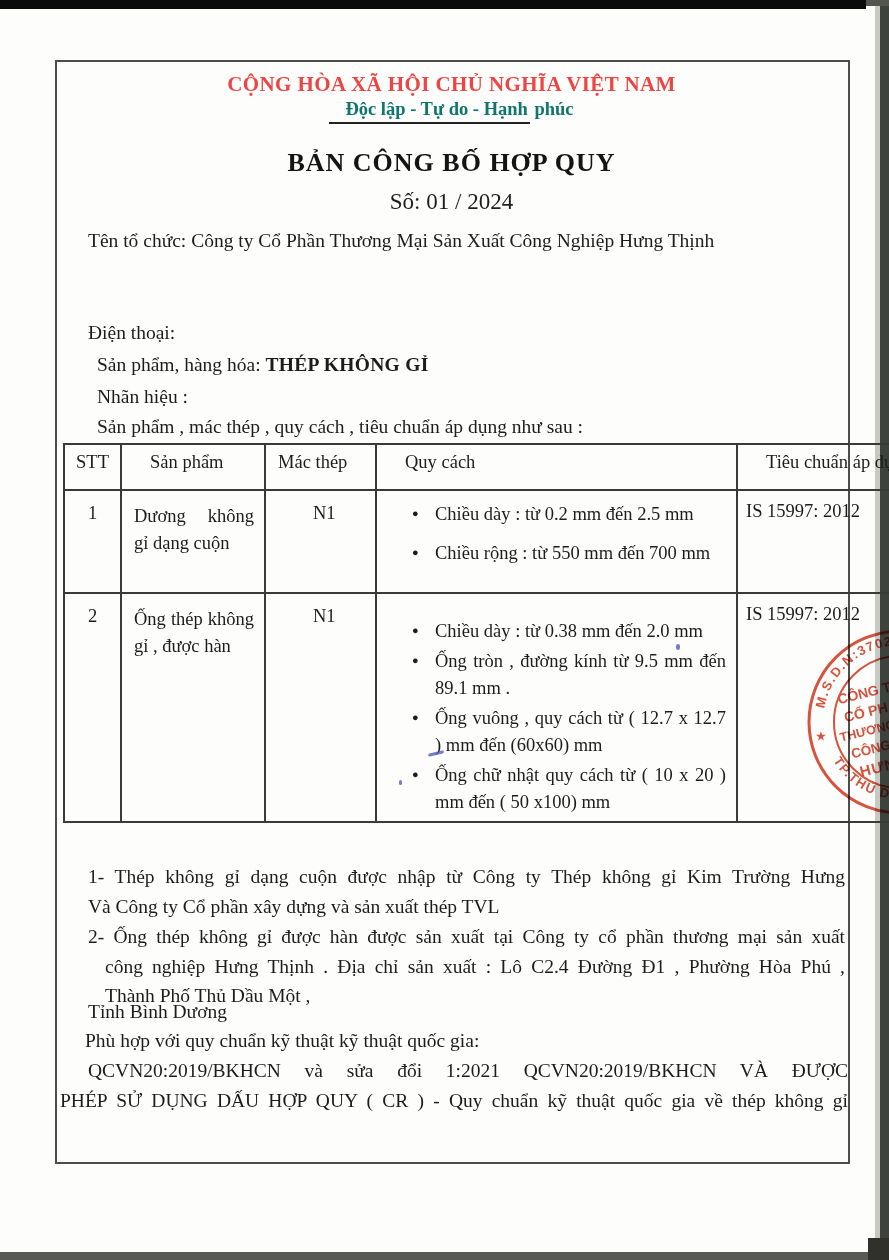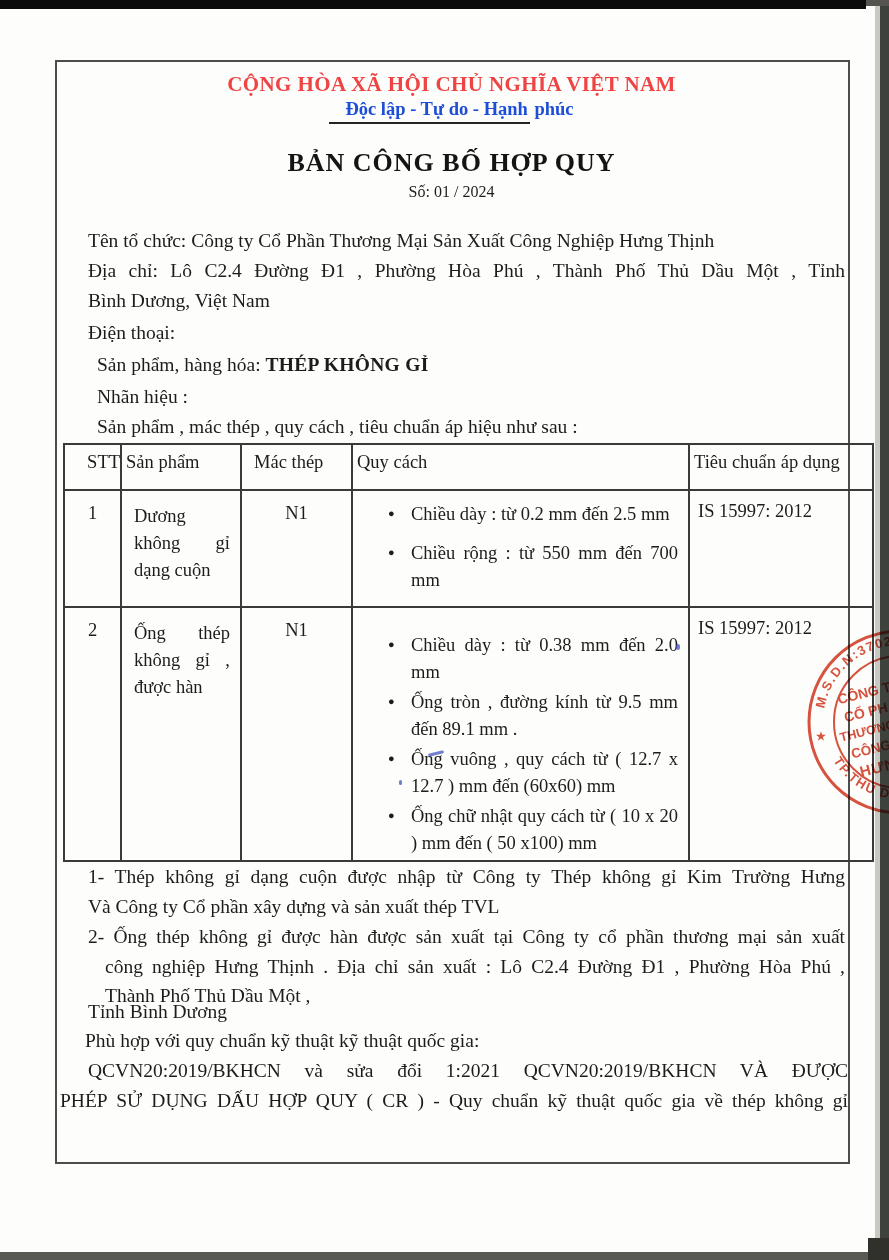--- a/index.html
+++ b/index.html
@@ -11,48 +11,48 @@
   .bar-bottom{position:absolute;left:0;top:1252px;width:889px;height:8px;background:#5a5a54;}
   .bar-bottom-corner{position:absolute;left:868px;top:1238px;width:21px;height:22px;background:#31312c;}
   .bar-right{position:absolute;left:880px;top:6px;width:9px;height:1248px;background:#3e423d;}
   .bar-right-soft{position:absolute;left:875px;top:6px;width:5px;height:1248px;background:#c9c9c4;}
   
   .frame{position:absolute;left:55px;top:60px;width:791px;height:1100px;border:2px solid #4d4d4b;}
   
   .abs{position:absolute;}
   .center-band{left:55px;width:793px;text-align:center;}
   .nat-title{top:72px;font-size:21px;font-weight:bold;letter-spacing:.4px;color:#ef4444;}
-  .motto{top:99px;font-size:18.5px;font-weight:bold;color:#1d4ed8;}
+  .motto{top:99px;font-size:18.5px;font-weight:bold;color:#0f766e;}
   .motto .u{border-bottom:2.5px solid #242424;padding:0 2px 3px 16px;}
   .doc-title{top:148px;font-size:26px;font-weight:bold;letter-spacing:1px;color:#141414;}
-  .doc-number{top:183px;font-size:16px;}
+  .doc-number{top:189px;font-size:23px;}
   
   .bodyline{font-size:19.5px;line-height:30px;color:#1c1c1c;}
   .org{left:88px;top:226px;width:757px;}
   .address{left:88px;top:256px;width:757px;}
   .phone{left:88px;top:318px;}
   .product{left:97px;top:350px;}
   .product b{font-weight:bold;letter-spacing:.3px;}
   .brand{left:97px;top:382px;}
   .intro{left:97px;top:412px;}
   .jlast{text-align:justify;text-align-last:justify;}
   
   .tbl-wrap{left:63px;top:443px;width:775px;}
   table{border-collapse:collapse;table-layout:fixed;width:775px;font-size:18.5px;color:#1c1c1c;}
   td,th{border:2px solid #3a3a38;vertical-align:top;font-weight:normal;text-align:left;padding:0;}
   th{height:37px;padding-top:7px;font-size:18.5px;}
-  .c-stt{width:55px;text-align:right;}
+  .c-stt{width:55px;text-align:center;}
   .c-prod{width:114px;}
   .c-grade{width:97px;text-align:center;}
   .c-spec{width:331px;}
   .c-std{width:178px;}
-  th.c-prod,th.c-spec,th.c-std{padding-left:4px;text-align:left;}
+  th.c-prod,th.c-spec,th.c-std{padding-left:28px;text-align:left;}
   td.c-stt{padding-top:12px;text-align:center;}
   td.c-prod{padding:12px 10px 0 12px;text-align:justify;line-height:27px;}
-  td.c-grade{padding-top:12px;text-align:center;}
+  td.c-grade{padding-top:12px;text-align:left;padding-left:47px;}
   td.c-std{padding:10px 4px 0 8px;}
   .r1{height:103px;} .r2{height:229px;}
   .speclist{padding:10px 10px 0 0;}
   .r2 .speclist{padding-top:24px;}
   .spec{position:relative;padding-left:58px;margin-bottom:11px;line-height:27.5px;text-align:justify;}
   .r2 .spec{margin-bottom:2px;}
   .bullet-icon{position:absolute;left:35px;top:0px;font-size:14px;}
   .bullet-icon::before{content:"●";font-size:11px;position:relative;top:-2px;}
   
   .n1{left:88px;top:862px;width:757px;}
@@ -85,28 +85,24 @@
   <div class="bar-bottom-corner"></div>
 
   <div class="frame"></div>
 
   <div class="abs center-band nat-title">CỘNG HÒA XÃ HỘI CHỦ NGHĨA VIỆT NAM</div>
   <div class="abs center-band motto"><span class="u">Độc lập - Tự do - Hạnh</span> <span>phúc</span></div>
   <div class="abs center-band doc-title">BẢN CÔNG BỐ HỢP QUY</div>
   <div class="abs center-band doc-number">Số: 01 / 2024</div>
 
   <div class="abs bodyline org">Tên tổ chức: Công ty Cổ Phần Thương Mại Sản Xuất Công Nghiệp Hưng Thịnh</div>
-  <div class="abs bodyline address">
-    <div class="jlast">Địa chỉ: Lô C2.4 Đường Đ1 , Phường Hòa Phú , Thành Phố Thủ Dầu Một , Tỉnh</div>
-    <div>Bình Dương, Việt Nam</div>
-  </div>
   <div class="abs bodyline phone">Điện thoại:</div>
   <div class="abs bodyline product"><span>Sản phẩm, hàng hóa: </span><b>THÉP KHÔNG GỈ</b></div>
   <div class="abs bodyline brand">Nhãn hiệu :</div>
-  <div class="abs bodyline intro">Sản phẩm , mác thép , quy cách , tiêu chuẩn áp hiệu như sau :</div>
+  <div class="abs bodyline intro">Sản phẩm , mác thép , quy cách , tiêu chuẩn áp dụng như sau :</div>
 
   <div class="abs tbl-wrap">
     <table>
       <tbody>
           <tr>
         <th class="c-stt">STT</th>
         <th class="c-prod">Sản phẩm</th>
         <th class="c-grade" style="text-align:left;padding-left:12px;">Mác thép</th>
         <th class="c-spec">Quy cách</th>
         <th class="c-std">Tiêu chuẩn áp dụng</th>

